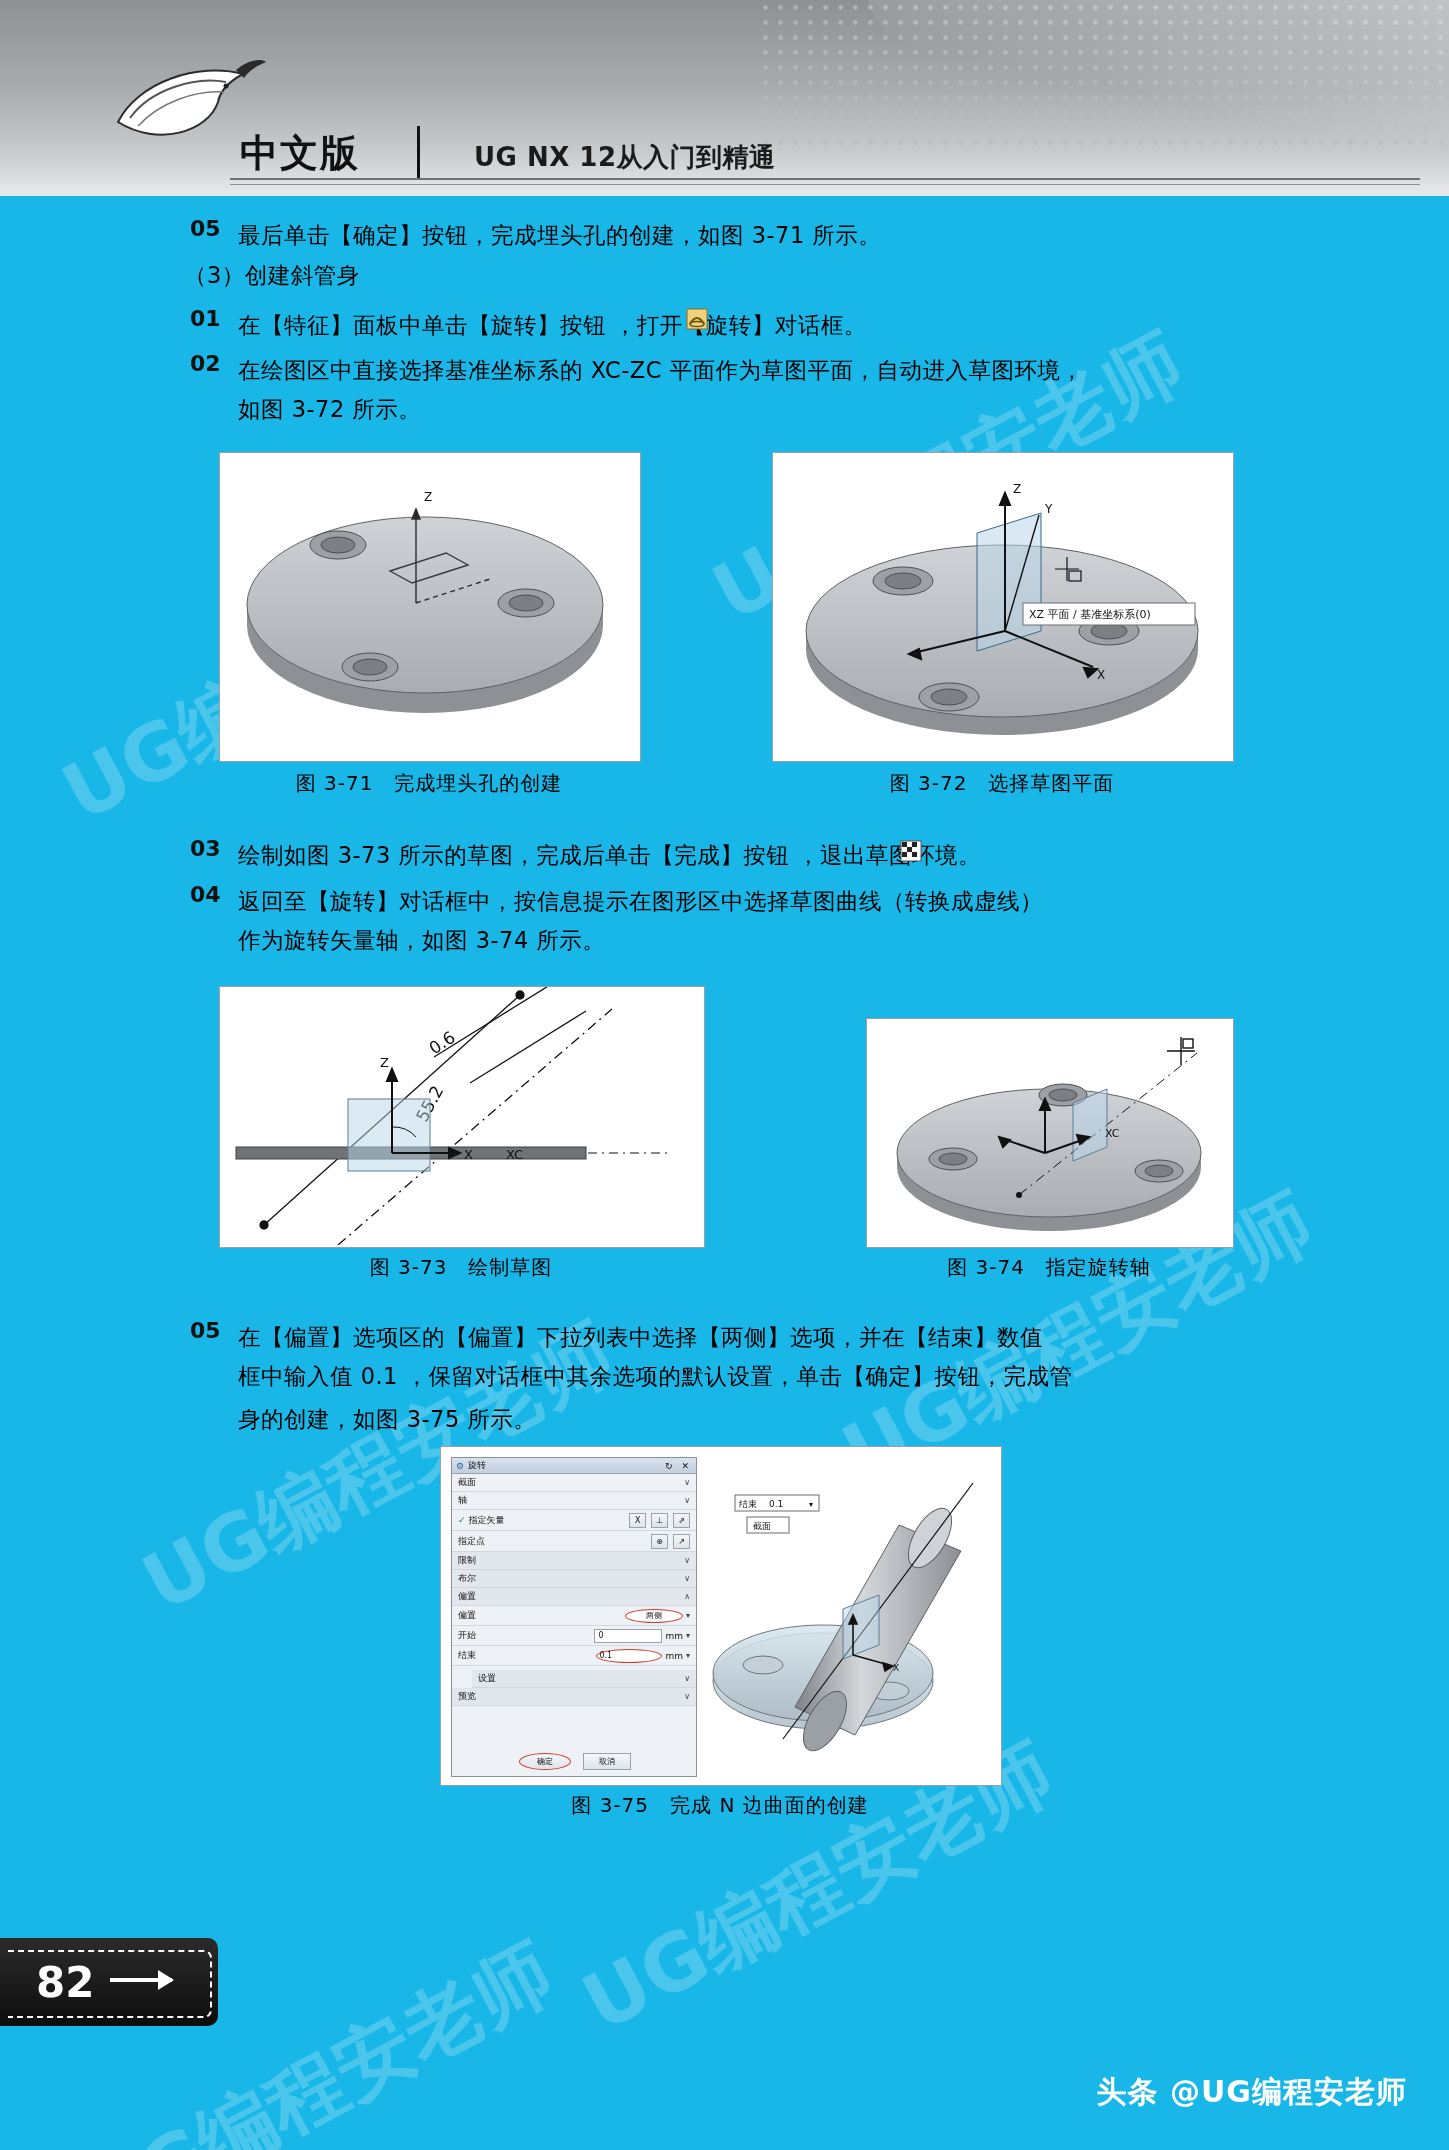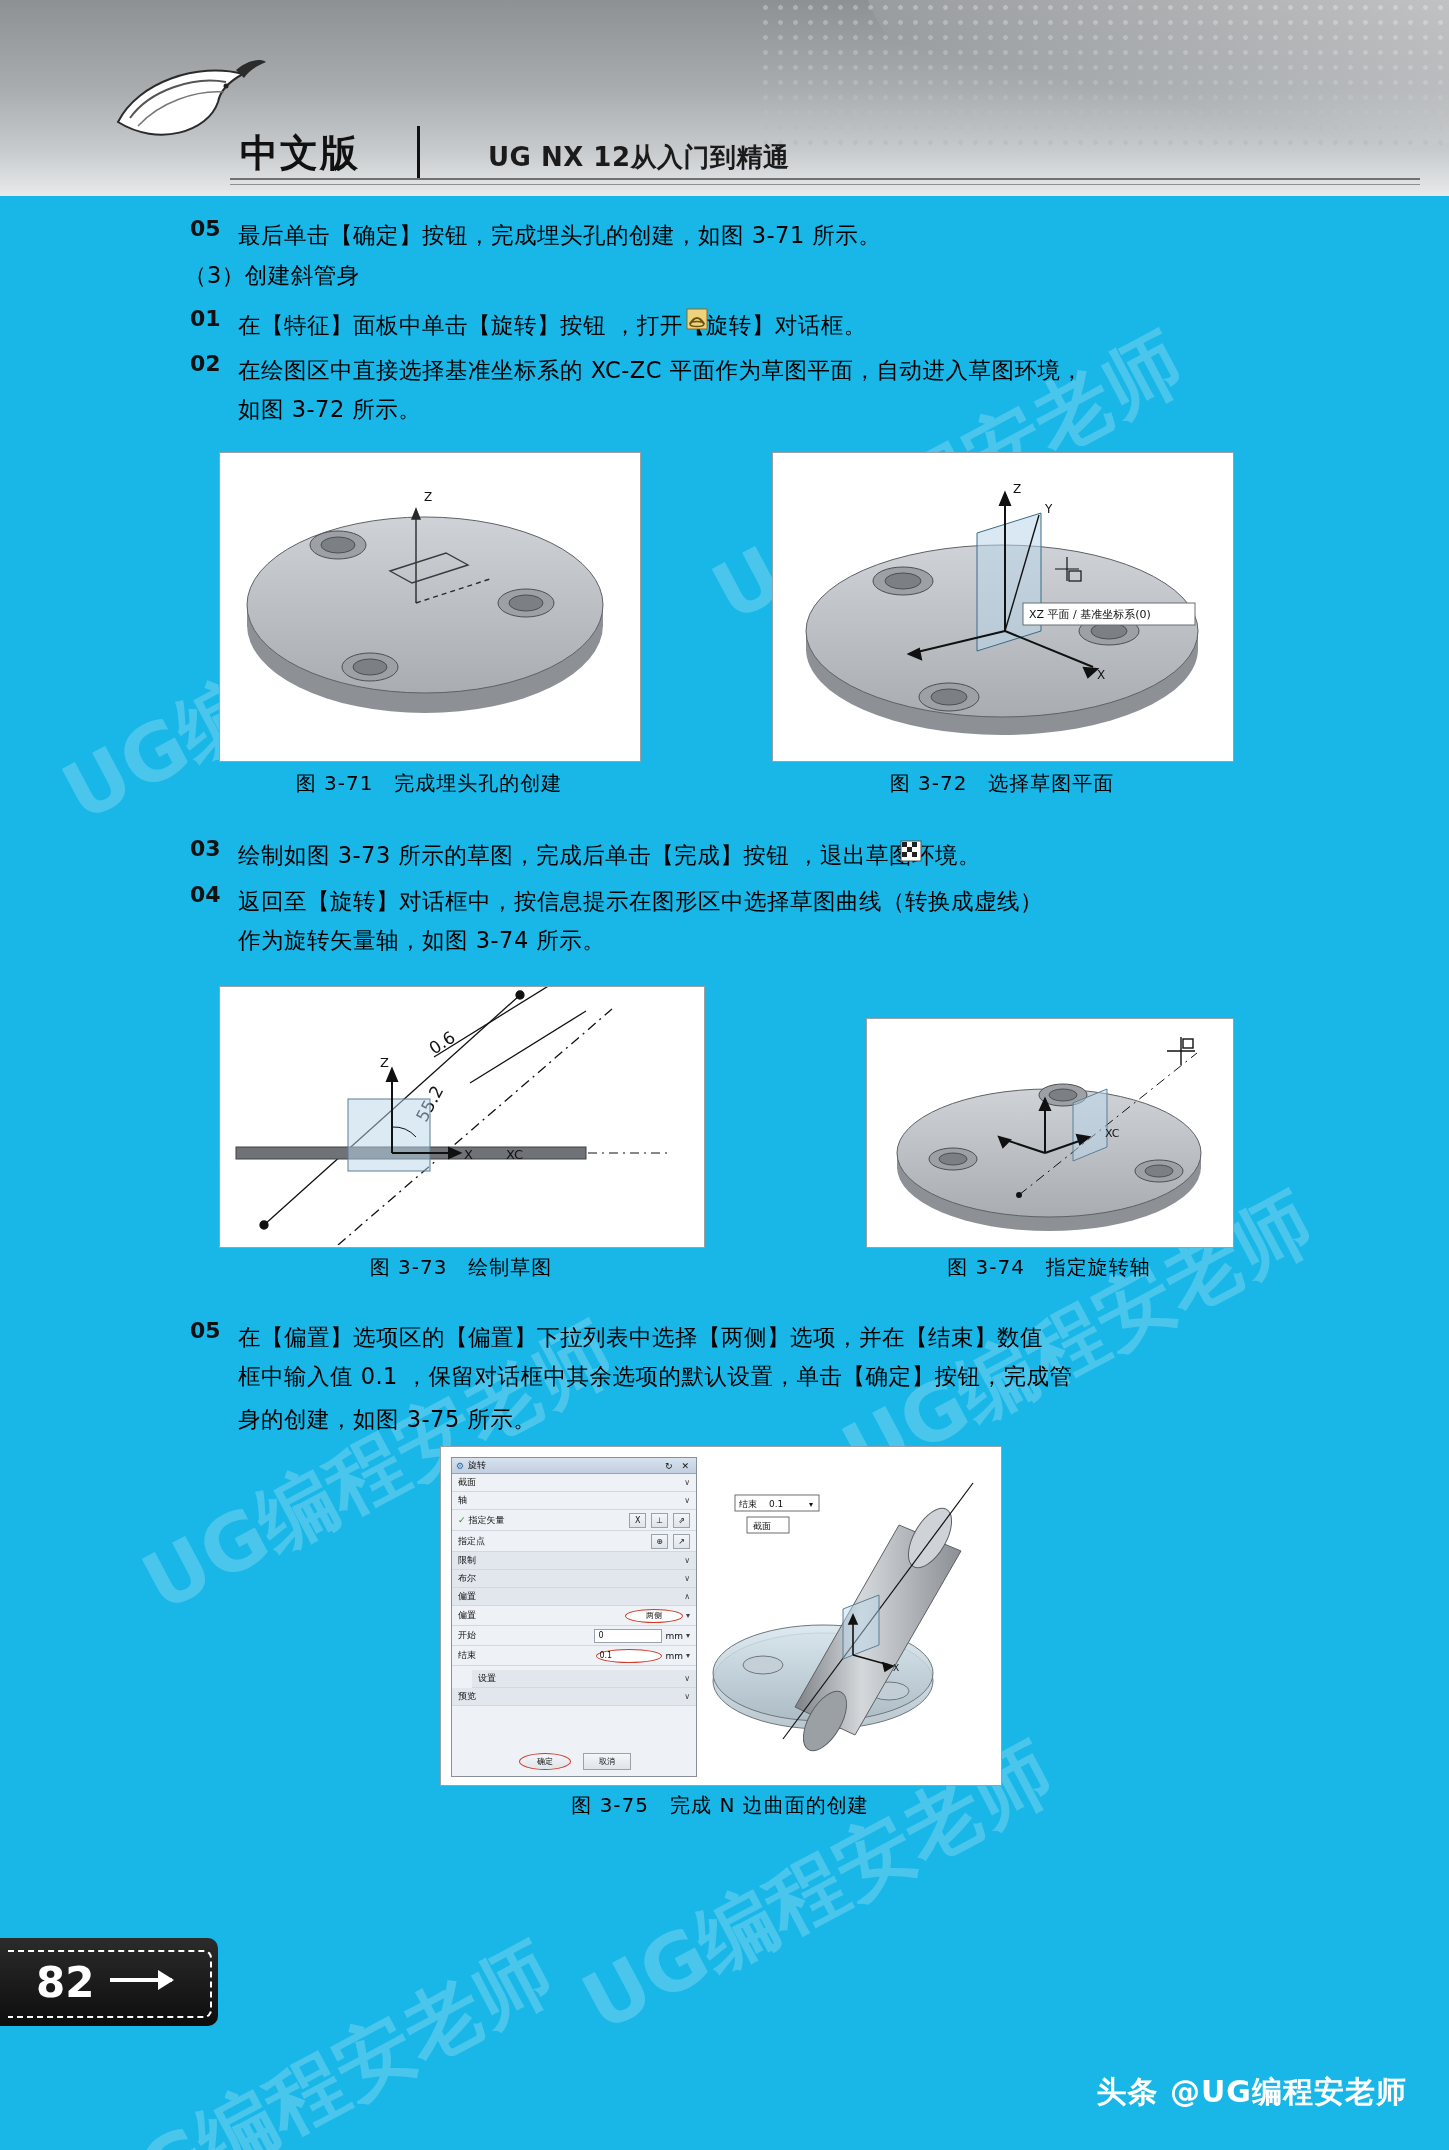--- a/index.html
+++ b/index.html
@@ -43,21 +43,21 @@
   .cn-badge{
     position:absolute;left:240px;top:128px;
     font-family:"DejaVu Sans", sans-serif;
     font-weight:bold;font-size:38px;color:#111;letter-spacing:2px;
   }
   .cn-badge-line{
     position:absolute;left:232px;top:126px;width:185px;height:52px;
     border-right:3px solid #111;
   }
   .hdr-title{
-    position:absolute;left:488px;top:140px;
+    position:absolute;left:474px;top:140px;
     font-family:"DejaVu Sans", sans-serif;
     font-weight:bold;font-size:26px;color:#1b1b1b;letter-spacing:.5px;
     white-space:nowrap;
   }
   
   .page{
     position:absolute;left:0;top:196px;width:1449px;height:1954px;
     background:#18b7e8;
   }
   

